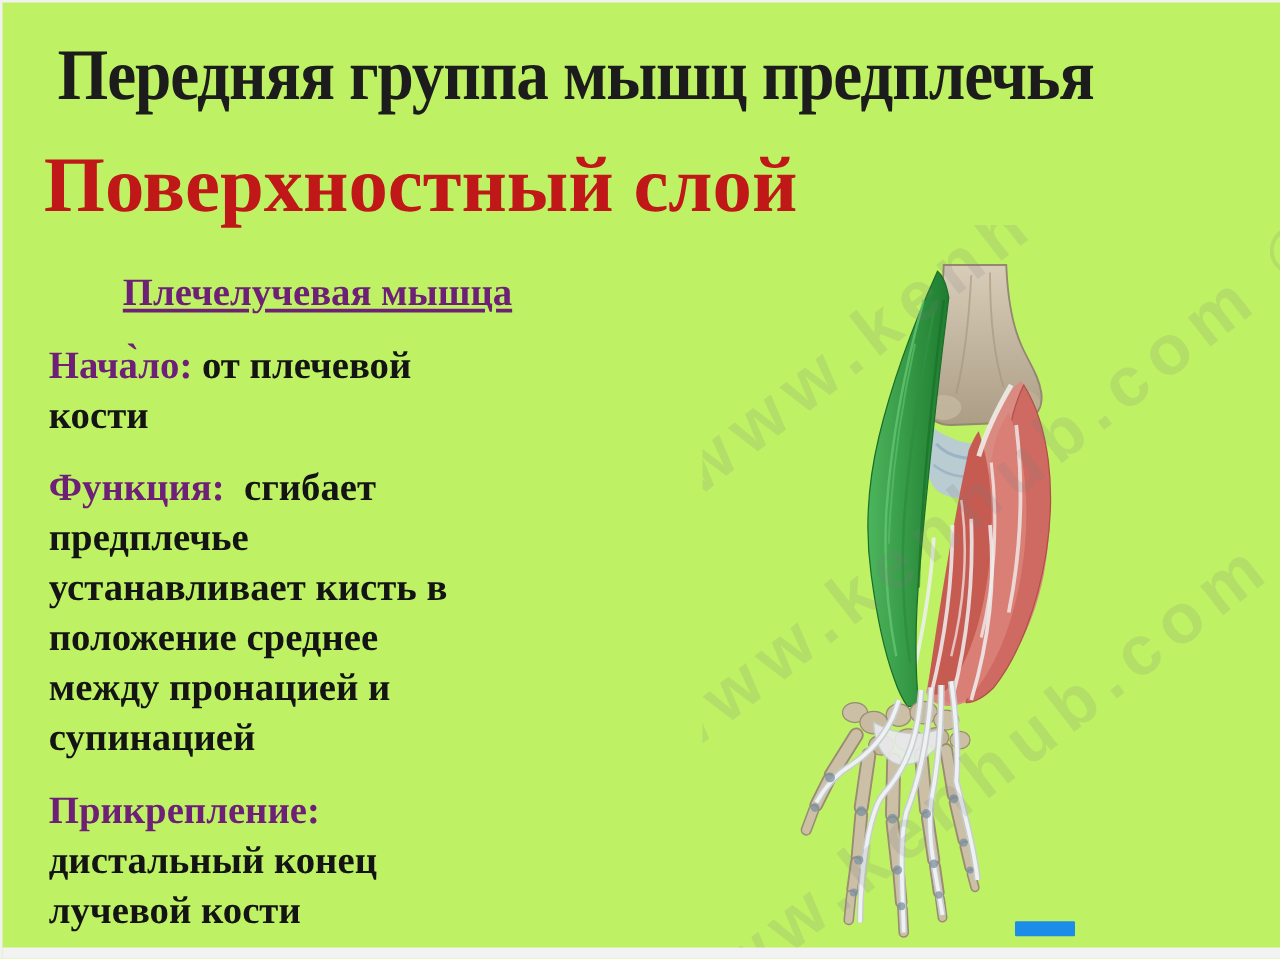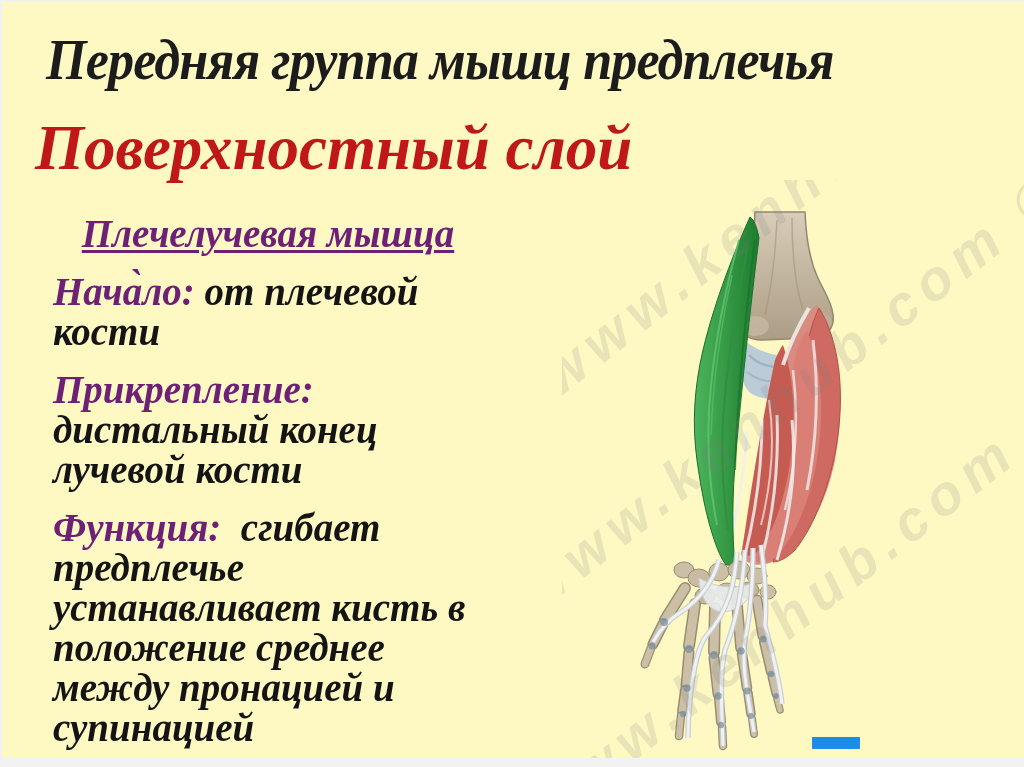--- a/index.html
+++ b/index.html
@@ -1,32 +1,32 @@
 <!DOCTYPE html>
 <html><head>
 <meta charset="utf-8">
 <style>
   html,body { margin:0; padding:0; }
   body {
     width:1024px; height:767px; background:#ffffff; overflow:hidden; position:relative;
     font-family:"Liberation Serif", serif;
   }
-  .slide { position:absolute; inset:0; background:#fef9c3;
-    border-top:2px solid #f1f1f1; border-left:2px solid #f1f1f1; box-sizing:border-box;font-style:italic; }
+  .slide { position:absolute; inset:0; background:#bef264;
+    border-top:2px solid #f1f1f1; border-left:2px solid #f1f1f1; box-sizing:border-box; }
   .bottom-strip { position:absolute; left:0; right:0; bottom:0; height:9px; background:#f2f2f2; }
 
   h1.title { position:absolute; left:44px; top:24px; margin:0;
     font-size:58px; font-weight:bold; color:#1c1c1c; letter-spacing:-1px;
     white-space:nowrap; transform:scaleX(0.9); transform-origin:left center; }
   h2.subtitle { position:absolute; left:33px; top:110px; margin:0;
     font-size:63px; font-weight:bold; color:#c01818; letter-spacing:0;
     white-space:nowrap; }
 
-  .textcol { position:absolute; left:33px; top:212px; width:494px;
-    font-size:39px; line-height:40px; font-weight:bold; color:#141414; }
+  .textcol { position:absolute; left:19px; top:212px; width:494px;
+    font-size:31px; line-height:40px; font-weight:bold; color:#141414; }
   .textcol .center { text-align:center; padding-right:28px; }
   .name-ru { color:#6e2077; text-decoration:underline; text-decoration-thickness:3px; text-underline-offset:3px; }
   .textcol p { margin:18px; white-space:pre-wrap; }
   .label { color:#6e2077; }
 
   .figure { position:absolute; left:560px; top:178px; width:464px; height:580px; overflow:hidden; }
   .figure svg { position:absolute; left:25px; top:0; }
   .wm { position:absolute; font-family:"Liberation Sans", sans-serif; font-weight:bold;
     color:rgba(125,125,125,0.17); letter-spacing:9px; font-size:56px; white-space:nowrap;
     transform:rotate(-38deg); transform-origin:left center; pointer-events:none; }
@@ -39,29 +39,29 @@
 
 <div class="slide">
 
   <h1 class="title">Передняя группа мышц предплечья</h1>
   <h2 class="subtitle">Поверхностный слой</h2>
 
   <div class="textcol">
     <div class="center name-ru">Плечелучевая мышца</div>
     <p><span class="label">Нача̀ло:</span><span> от плечевой
 кости</span></p>
-    <p><span class="label">Прикрепление:</span><span>
-дистальный конец
-лучевой кости</span></p>
     <p><span class="label">Функция:</span><span>  сгибает
 предплечье
 устанавливает кисть в
 положение среднее
 между пронацией и
 супинацией</span></p>
+    <p><span class="label">Прикрепление:</span><span>
+дистальный конец
+лучевой кости</span></p>
   </div>
 
   <div class="figure">
 
     <svg width="420" height="580" viewBox="0 0 420 580">
       <defs>
         <linearGradient id="gBone" x1="0" y1="0" x2="0" y2="1">
           <stop offset="0" stop-color="#d8cdb9"></stop>
             <stop offset="1" stop-color="#ac9d85"></stop>
         </linearGradient>

